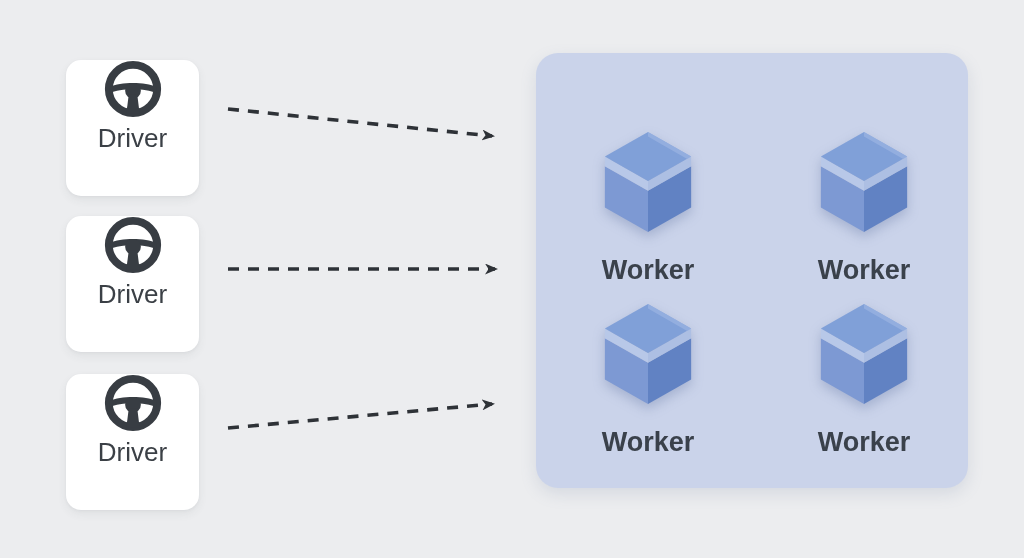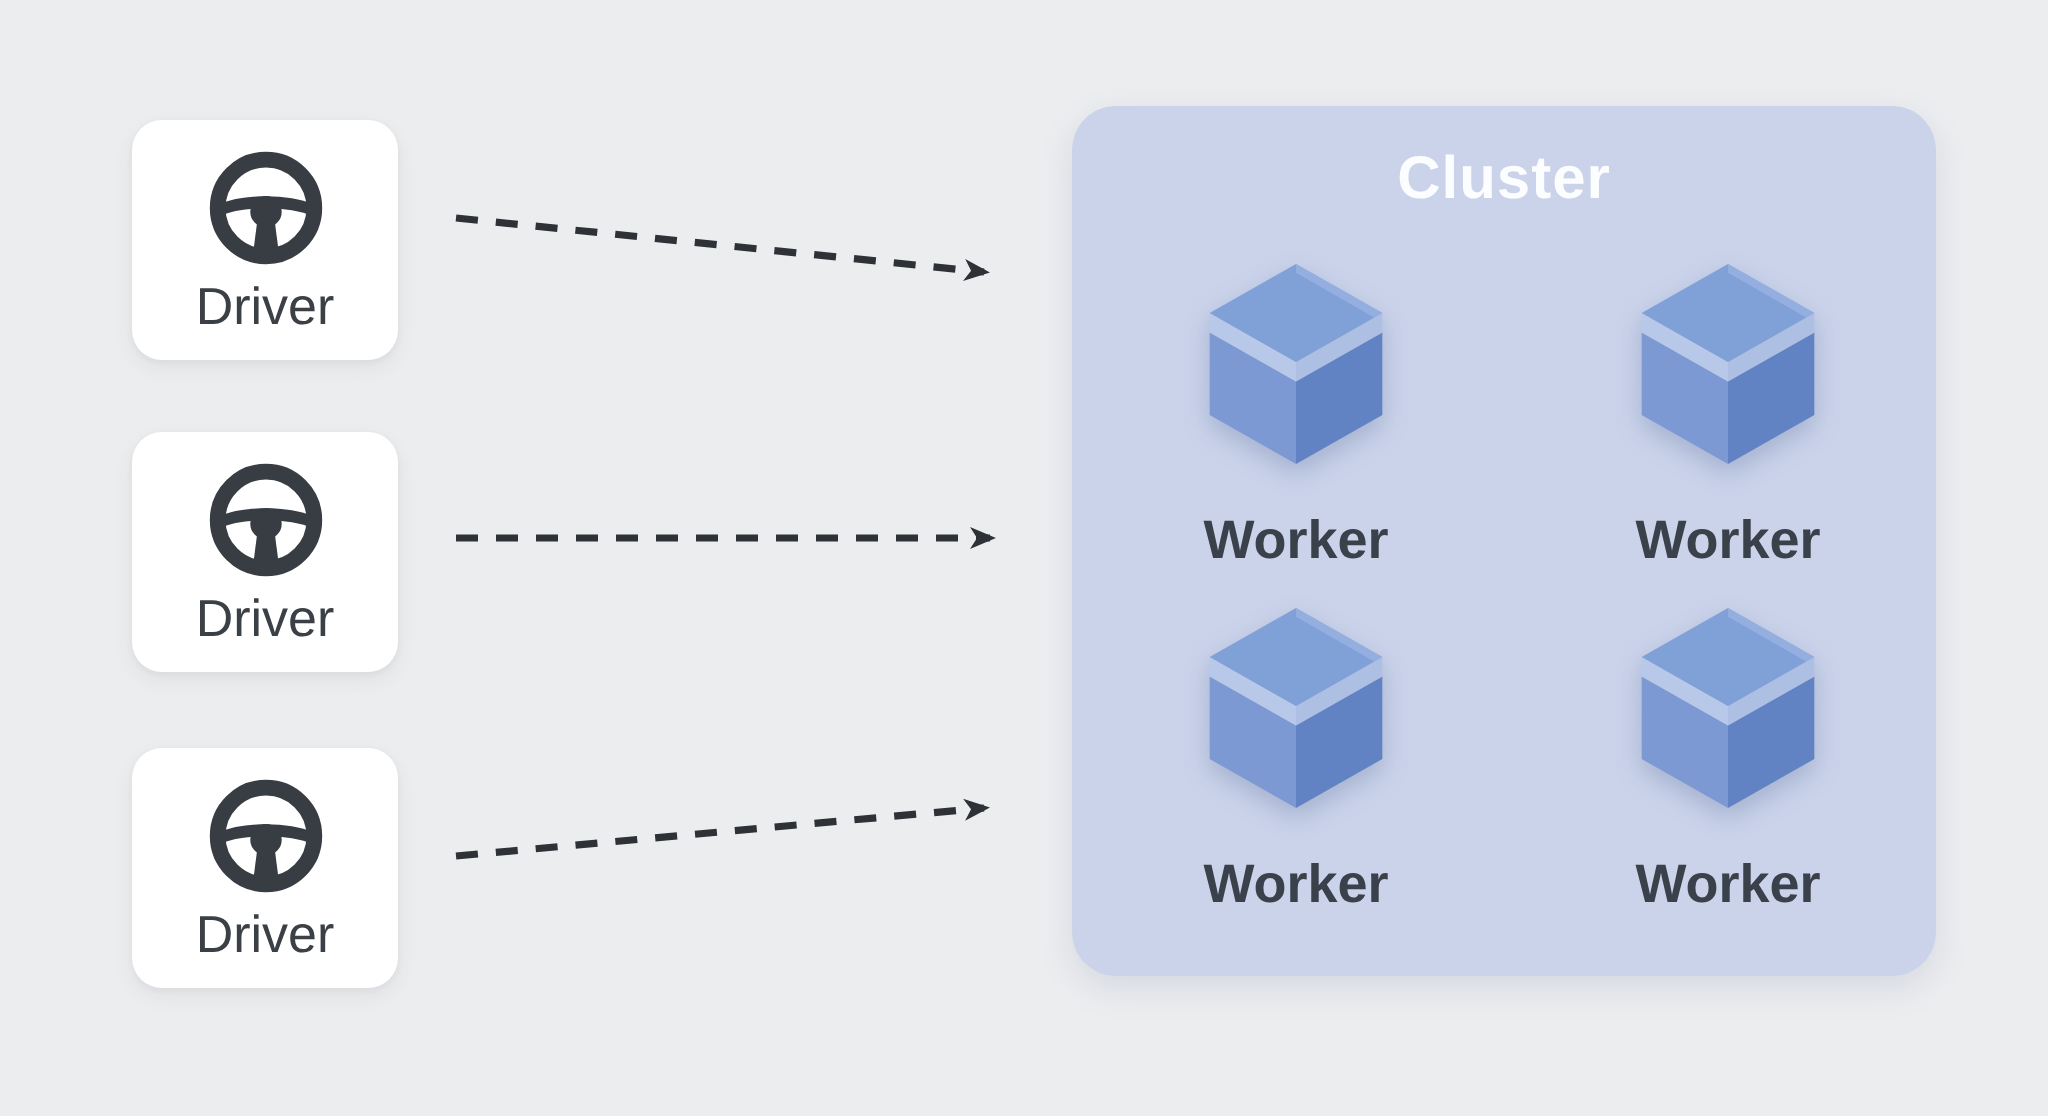--- a/index.html
+++ b/index.html
@@ -14,28 +14,28 @@
     height: 558px;
     background: #ecedef;
     overflow: hidden;
   }
 
   
   .driver-card {
     position: absolute;
     left: 66px;
     width: 133px;
-    height: 120px;
+    height: 136px;
     background: #ffffff;
     border-radius: 15px;
     box-shadow: 0 4px 10px rgba(60, 65, 75, 0.07), 0 1px 3px rgba(60, 65, 75, 0.05);
     display: flex;
     flex-direction: column;
     align-items: center;
-    justify-content: center;
+    justify-content: flex-start;
     gap: 7px;
   }
   .driver-card.d1 { top: 60px; }
   .driver-card.d2 { top: 216px; }
   .driver-card.d3 { top: 374px; }
   .driver-icon-wrap { width: 58px; height: 58px; }
   .driver-label {
     font-size: 26px;
     font-weight: 500;
     color: #3b4046;
@@ -143,21 +143,20 @@
       <marker id="ah" markerWidth="13" markerHeight="11" refX="10" refY="5.5" orient="auto" markerUnits="userSpaceOnUse">
         <path d="M0,0 L13,5.5 L0,11 L3.5,5.5 Z" fill="#2e3237"></path>
       </marker>
     </defs>
     <path d="M228 109 L492 136" fill="none" stroke="#2e3237" stroke-width="3.6" stroke-dasharray="11 9" marker-end="url(#ah)"></path>
     <path d="M228 269 L495 269" fill="none" stroke="#2e3237" stroke-width="3.6" stroke-dasharray="11 9" marker-end="url(#ah)"></path>
     <path d="M228 428 L492 404" fill="none" stroke="#2e3237" stroke-width="3.6" stroke-dasharray="11 9" marker-end="url(#ah)"></path>
   </svg>
 
   <div class="cluster-panel">
-    <div class="cluster-title">Cluster</div>
 
     <div class="worker-unit w1">
       <span class="cube-wrap">
         <svg viewBox="0 0 92 104" width="92" height="102">
           <polygon points="2,37 46,62 46,104 2,79" fill="#7d99d3"></polygon>
           <polygon points="46,62 90,37 90,79 46,104" fill="#6182c3"></polygon>
           <polygon points="2,27 46,52 46,62 2,37" fill="#b8c8e8"></polygon>
           <polygon points="46,52 90,27 90,37 46,62" fill="#adbfe3"></polygon>
           <polygon points="46,2 90,27 46,52 2,27" fill="#80a0d8"></polygon>
           <polygon points="46,2 90,27 86,29.5 46,6.5" fill="#9bb4e2" opacity="0.7"></polygon>

